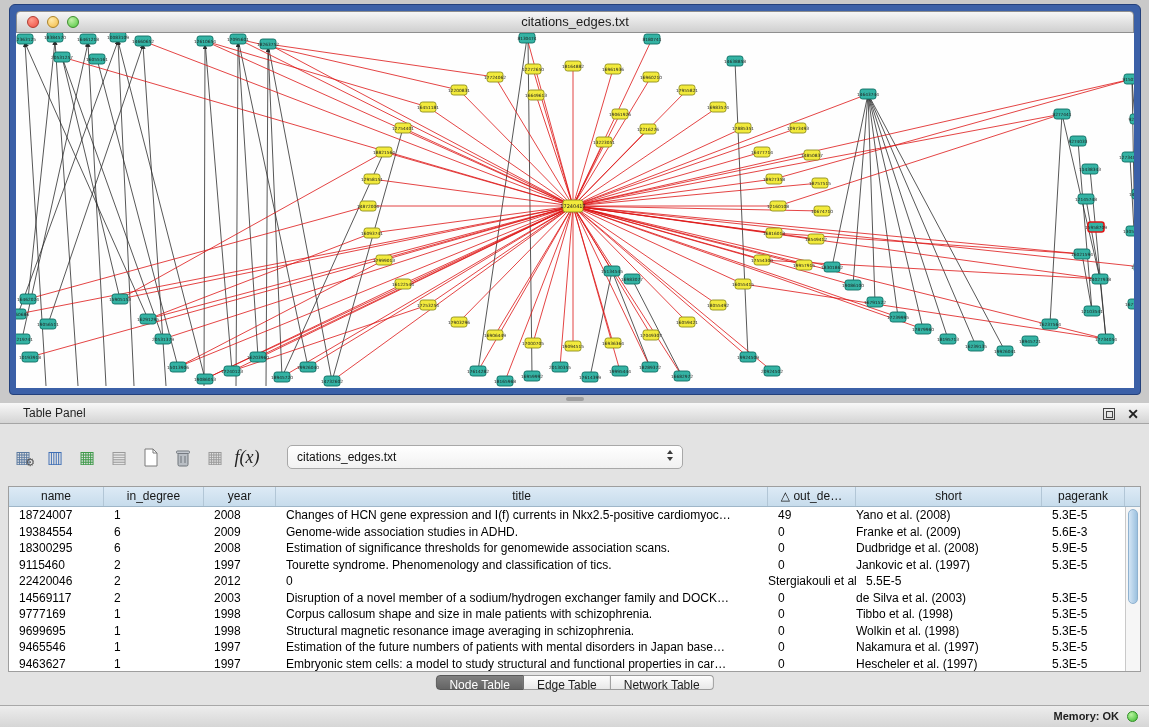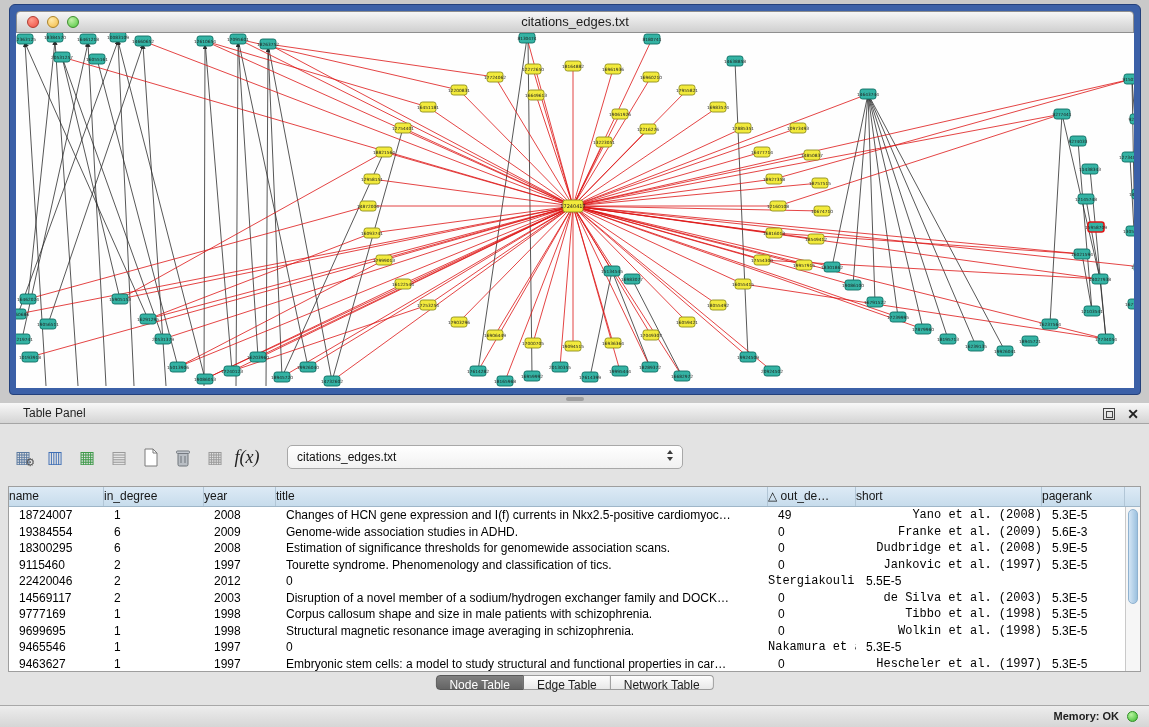--- a/index.html
+++ b/index.html
@@ -49,25 +49,25 @@
            font-size:12px; line-height:22px; padding-left:9px; color:#0f0f0f; }
   .combo-arrows { position:absolute; right:9px; top:4px; }
   .arrU { width:0; height:0; border-left:3.5px solid transparent; border-right:3.5px solid transparent;
           border-bottom:4.5px solid #3c3c3c; margin-bottom:2.5px; }
   .arrD { width:0; height:0; border-left:3.5px solid transparent; border-right:3.5px solid transparent;
           border-top:4.5px solid #3c3c3c; }
 
   .dtable { position:absolute; left:8px; top:83px; width:1133px; height:186px; background:#fff; border:1px solid #9e9e9e; }
   .thead { display:grid; grid-template-columns:95px 100px 72px 492px 88px 186px 83px; height:20px;
            background:linear-gradient(#ddeaf5,#c7dcec); border-bottom:1px solid #9fb6c8; }
-  .th { font-size:12px; color:#161616; line-height:19px;
+  .th { font-size:12px; color:#161616; text-align:center; line-height:19px;
         border-right:1px solid #b2c6d6; overflow:hidden; white-space:nowrap; }
   .trow { display:grid; grid-template-columns:95px 100px 72px 492px 88px 186px 83px; height:16.5px; }
   .tcell { font-size:12px; line-height:16.5px; padding-left:10px; white-space:nowrap; overflow:hidden; color:#000; }
-  .tcell.c5 { text-align:right; padding-left:0;font-family:Liberation Mono, monospace; }
+  .tcell.c5 { text-align:left; padding-left:0; }
   .vsb { position:absolute; right:0; top:20px; bottom:0; width:15px; background:#f6f6f6; border-left:1px solid #c9c9c9; }
   .vthumb { position:absolute; left:2px; top:2px; width:10px; height:95px; border-radius:6px;
             background:linear-gradient(90deg,#d3e5f5,#9cc1df); border:1px solid #8fb2d0; }
 
   .tabs { position:absolute; left:50%; transform:translateX(-50%); top:272px; display:flex; }
   .tab { font-size:12px; height:15px; line-height:19px; padding:0 13px;
          background:linear-gradient(#fdfdfd,#e9e9e9); border:1px solid #9b9b9b; border-left:none; color:#1d1d1d; }
   .tab:first-child { border-left:1px solid #9b9b9b; border-radius:4px 0 0 4px; }
   .tab:last-child { border-radius:0 4px 4px 0; }
   .tab.sel { background:linear-gradient(#808080,#646464); color:#fff; border-color:#585858; }
@@ -826,20 +826,21 @@
           <span class="tcell c2">1998</span>
           <span class="tcell c3">Structural magnetic resonance image averaging in schizophrenia.</span>
           <span class="tcell c4">0</span>
           <span class="tcell c5">Wolkin et al. (1998)</span>
           <span class="tcell c6">5.3E-5</span>
         </div>
         <div class="trow">
           <span class="tcell c0">9465546</span>
           <span class="tcell c1">1</span>
           <span class="tcell c2">1997</span>
+          <span class="tcell c3">Estimation of the future numbers of patients with mental disorders in Japan base…</span>
           <span class="tcell c4">0</span>
           <span class="tcell c5">Nakamura et al. (1997)</span>
           <span class="tcell c6">5.3E-5</span>
         </div>
         <div class="trow">
           <span class="tcell c0">9463627</span>
           <span class="tcell c1">1</span>
           <span class="tcell c2">1997</span>
           <span class="tcell c3">Embryonic stem cells: a model to study structural and functional properties in car…</span>
           <span class="tcell c4">0</span>

